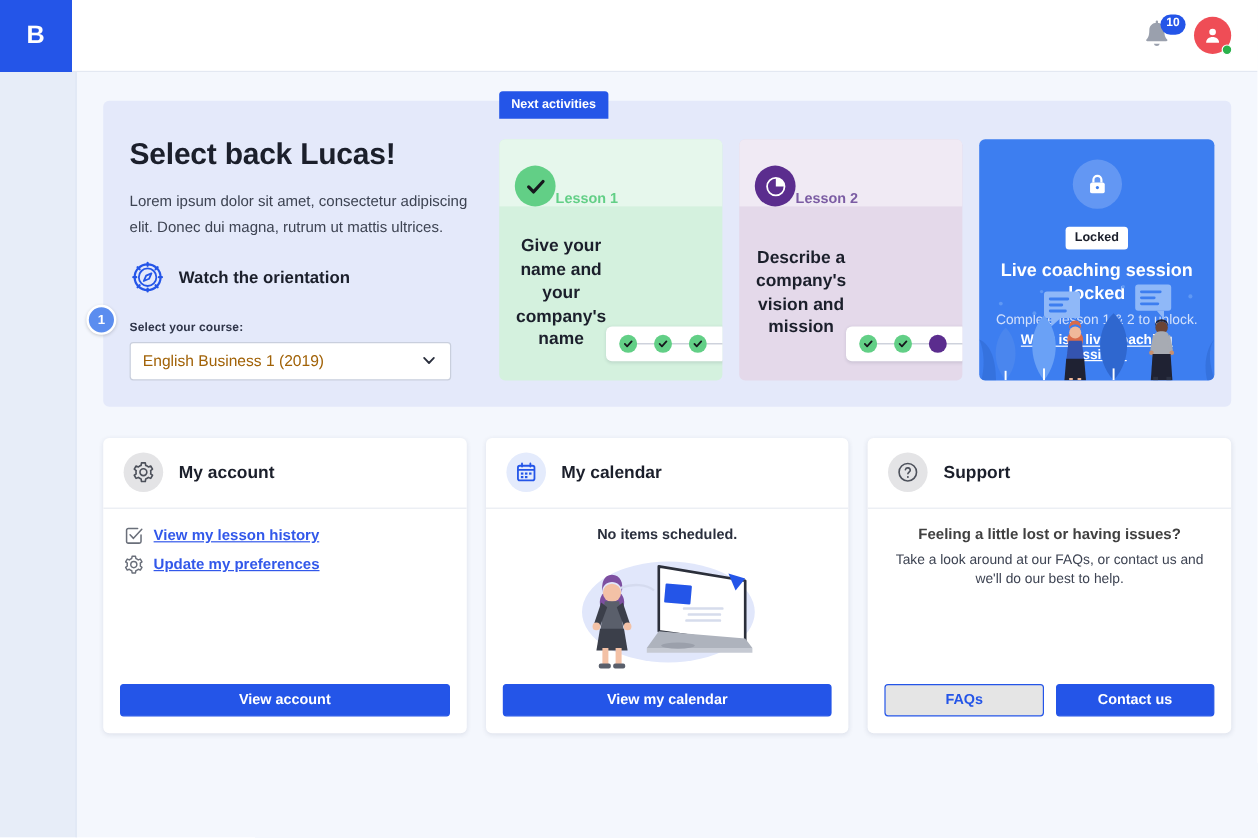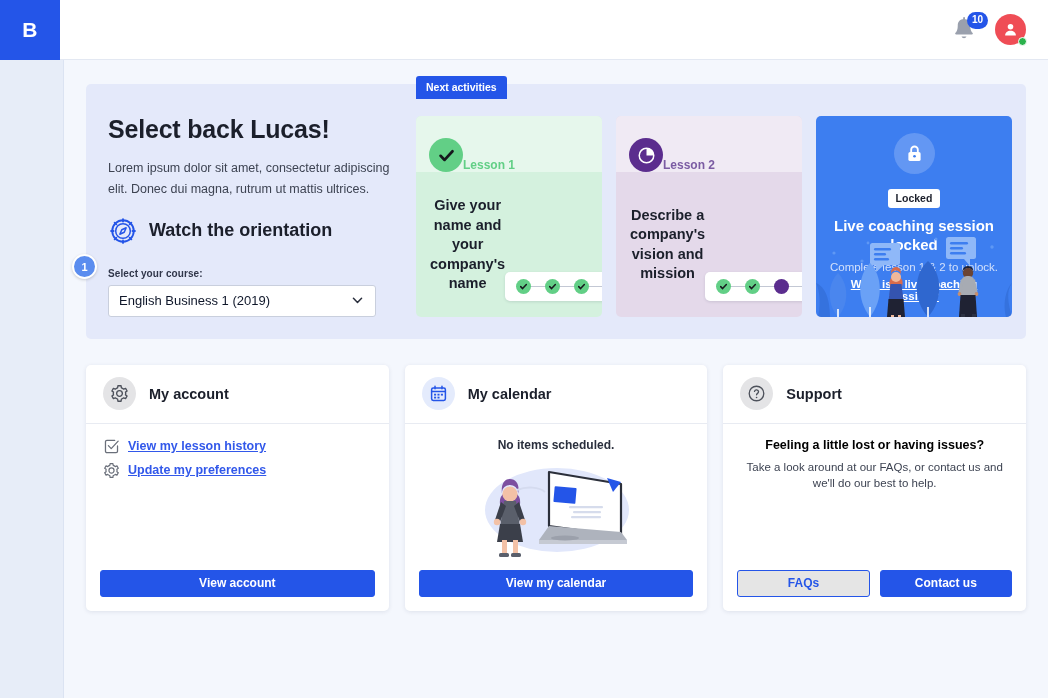--- a/index.html
+++ b/index.html
@@ -62,38 +62,38 @@
   }
   .hero-left { width: 290px; padding-top: 10px; flex: 0 0 290px; }
   .hero-title {
     font-size: 25px; font-weight: bold; color: #1b1f2b;
     line-height: 1.25; letter-spacing: -.2px;
   }
   .hero-sub {
     margin-top: 13px; font-size: 12.5px; color: #3d4352; line-height: 1.62;
   }
   .orient-row { margin-top: 17px; display: flex; align-items: center; gap: 11px; }
-  .orient-label { font-size: 18px; font-weight: bold; color: #1b1f2b; }
+  .orient-label { font-size: 14px; font-weight: bold; color: #1b1f2b; }
   .step-badge {
     position: absolute; left: -14px; top: 170px;
     width: 25px; height: 25px; border-radius: 50%;
     background: #5b8def; border: 2px solid #fff;
     color: #fff; font-size: 11px; font-weight: bold;
     display: flex; align-items: center; justify-content: center;
     box-shadow: 0 1px 3px rgba(0,0,0,.18);
   }
   .field-label {
     margin-top: 22px; font-size: 10px; font-weight: bold;
     color: #30364a; letter-spacing: .1px;
   }
   .select-box {
     margin-top: 6px; width: 268px; height: 32px;
     background: #fff; border: 1px solid #c9cfdd; border-radius: 3px;
     display: flex; align-items: center; padding: 12px 10px;
-    font-size: 13px; color: #0f172a;
+    font-size: 13px; color: #a16207;
   }
   .select-caret { margin-left: auto; color: #2a2f3d; }
 
   
   .hero-right { position: relative; flex: 1; display: flex; gap: 14px; padding-top: 12px; }
   .next-tab {
     position: absolute; top: -28px; left: 0;
     background: #2455e8; color: #fff; font-size: 10.5px; font-weight: bold;
     padding: 5px 10px 6px; border-radius: 3px 3px 0 0;
   }
@@ -208,21 +208,21 @@
   .cal-empty { text-align: center; font-size: 12px; font-weight: bold; color: #2a2f3d; }
   .cal-art { display: block; margin: 2px auto 0; }
 
   .acct-link-row { display: flex; align-items: center; gap: 8px; margin-bottom: 7px; }
   .acct-link {
     font-size: 12.5px; font-weight: bold; color: #3258ea;
     text-decoration: underline; cursor: pointer;
   }
 
   .sup-head {
-    text-align: center; font-size: 12.5px; font-weight: bold; color: #000000;
+    text-align: center; font-size: 12.5px; font-weight: bold; color: #404040;
   }
   .sup-text {
     margin-top: 7px; text-align: center; font-size: 11.5px;
     color: #3d4352; line-height: 1.45;
   }
 </style>
 </head>
 <body>
 
 <div id="app">

